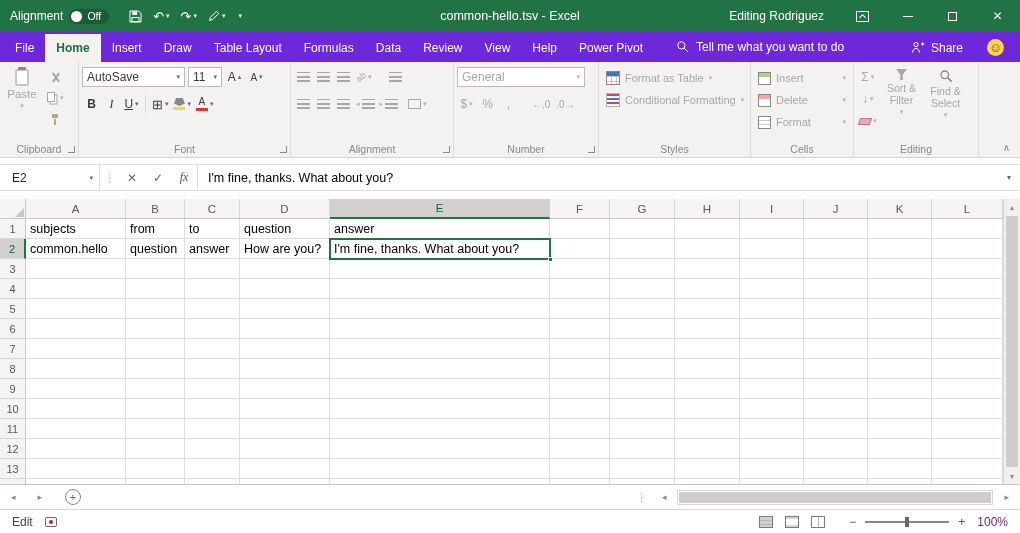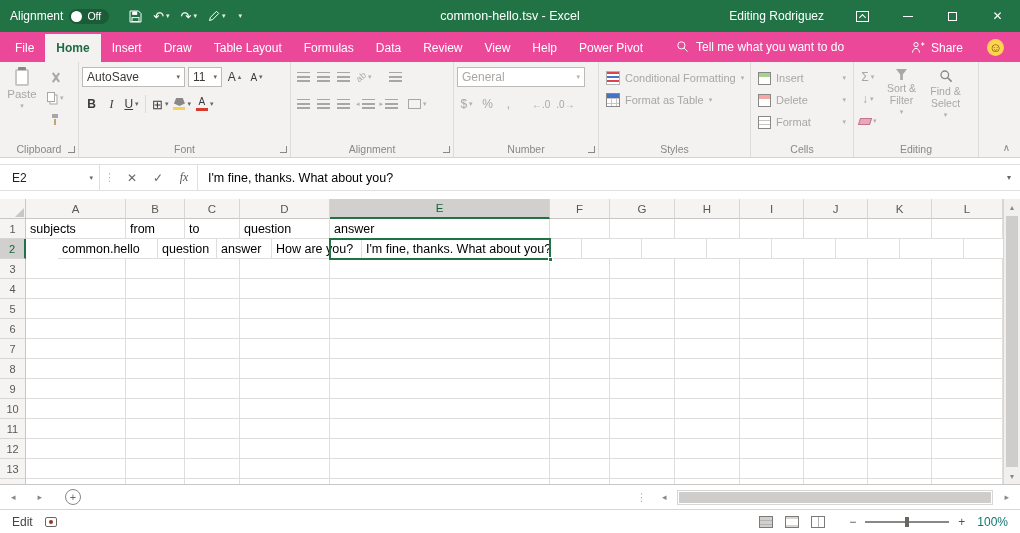--- a/index.html
+++ b/index.html
@@ -18,21 +18,21 @@
   .win-title{position:absolute;left:0;right:0;text-align:center;font-size:12.5px;pointer-events:none}
   .tb-right{margin-left:auto;display:flex;align-items:center;height:100%;position:relative;z-index:2}
   .username{font-size:12px;margin-right:16px}
   .winbtn{width:45px;height:32px;display:flex;align-items:center;justify-content:center}
   .min-bar{width:10px;height:1px;background:#fff;display:inline-block}
   .max-box{width:9px;height:9px;border:1px solid #fff;display:inline-block}
   .rdo{width:13px;height:11px;border:1px solid #fff;display:inline-flex;align-items:center;justify-content:center}
   .rdo-chev{width:5px;height:5px;border-left:1px solid #fff;border-top:1px solid #fff;transform:rotate(45deg);margin-top:2px}
 
   
-  .tabrow{height:30px;background:#ec4899;display:flex;align-items:flex-end;color:#fff;flex:none;padding-left:4px}
+  .tabrow{height:30px;background:#6d28d9;display:flex;align-items:flex-end;color:#fff;flex:none;padding-left:4px}
   .tab{font-size:12px;padding:7px 11px 7px;white-space:nowrap}
   .tab.active{background:#f3f2f1;color:#1e6b43;font-weight:bold}
   .tellme{display:flex;align-items:flex-start;gap:7px;margin-left:22px;padding-bottom:8px;font-size:12px;white-space:nowrap}
   .tr-right{margin-left:auto;display:flex;align-items:center;gap:24px;padding:0 16px 6px 0}
   .share{display:flex;align-items:center;gap:6px;font-size:12px}
   .smiley{width:17px;height:17px;border-radius:50%;background:#ffd34d;color:#6b5200;display:flex;align-items:center;justify-content:center;font-size:13px;line-height:1}
 
   
   .ribbon{height:96px;background:#f3f2f1;border-bottom:1px solid #d5d2cf;display:flex;flex:none;position:relative;font-size:11.5px;color:#3b3a39}
   .rgroup{position:relative;border-right:1px solid #dedcda;padding:5px 3px 17px;flex:none}
@@ -135,21 +135,21 @@
   .macro::after{content:"";position:absolute;left:3px;top:2px;width:4px;height:4px;border-radius:50%;background:#9a3324}
   .sb-right{margin-left:auto;display:flex;align-items:center;padding-right:12px}
   .vicon{width:14px;height:12px;border:1px solid #7c7a78;background:#fff;display:inline-block;margin:0 6px}
   .vicon.active{background-color:#d2d0ce}
   .v-normal{background-image:repeating-linear-gradient(to bottom,rgba(0,0,0,0) 0 3px,#b5b3b1 3px 4px)}
   .v-layout{box-shadow:inset 0 2px 0 #d8d6d4,inset 0 -2px 0 #d8d6d4}
   .v-break{background-image:linear-gradient(to right,rgba(0,0,0,0) 0 6px,#b5b3b1 6px 7px,rgba(0,0,0,0) 7px)}
   .zoom-minus{margin-left:18px;color:#555}
   .ztrack{width:84px;height:2px;background:#8a8886;position:relative;margin:0 9px}
   .zthumb{position:absolute;left:50%;top:-4px;width:4px;height:10px;background:#696764;transform:translateX(-50%)}
-  .zoomval{margin-left:12px;color:#0f766e}
+  .zoomval{margin-left:12px;color:#701a75}
 </style>
 </head>
 <body>
 
 <div class="app">
 
   <div class="titlebar">
     <div class="autosave">
       <span>Alignment</span>
       <span class="pill">
@@ -382,27 +382,27 @@
         <span style="width:8px"></span>
         <span class="mini num-sm">←.0</span>
         <span class="mini num-sm">.0→</span>
       </div>
       <span class="glabel">Number</span>
       <span class="launcher"></span>
     </div>
 
     <div class="rgroup dim" style="width:152px">
       <div class="stylerow">
+        <span class="ic ic-fat"></span>
+        <span>Format as Table</span>
+        <span class="chev">▾</span>
+      </div>
+      <div class="stylerow">
         <span class="ic ic-cf"></span>
         <span>Conditional Formatting</span>
-        <span class="chev">▾</span>
-      </div>
-      <div class="stylerow">
-        <span class="ic ic-fat"></span>
-        <span>Format as Table</span>
         <span class="chev">▾</span>
       </div>
       <span class="glabel">Styles</span>
     </div>
 
     <div class="rgroup dim" style="width:103px">
       <div class="cellrow">
         <span class="ic-ins"></span>
         <span>Insert</span>
         <span class="chev">▾</span>
@@ -503,21 +503,21 @@
             <div class="cell" style="width: 60px;"></div>
             <div class="cell" style="width: 65px;"></div>
             <div class="cell" style="width: 65px;"></div>
             <div class="cell" style="width: 64px;"></div>
             <div class="cell" style="width: 64px;"></div>
             <div class="cell" style="width: 64px;"></div>
             <div class="cell" style="width: 71px;"></div>
           </div>
           <div class="grow" style="height: 20px;">
             <div class="rowhdr hl">2</div>
-            <div class="cell" style="width: 100px; margin-left: 32px;">common.hello</div>
+            <div class="cell" style="width: 100px;">common.hello</div>
             <div class="cell" style="width: 59px;">question</div>
             <div class="cell" style="width: 55px;">answer</div>
             <div class="cell" style="width: 90px;">How are you?</div>
             <div class="cell" style="width: 220px;">I'm fine, thanks. What about you?</div>
             <div class="cell" style="width: 60px;"></div>
             <div class="cell" style="width: 65px;"></div>
             <div class="cell" style="width: 65px;"></div>
             <div class="cell" style="width: 64px;"></div>
             <div class="cell" style="width: 64px;"></div>
             <div class="cell" style="width: 64px;"></div>

